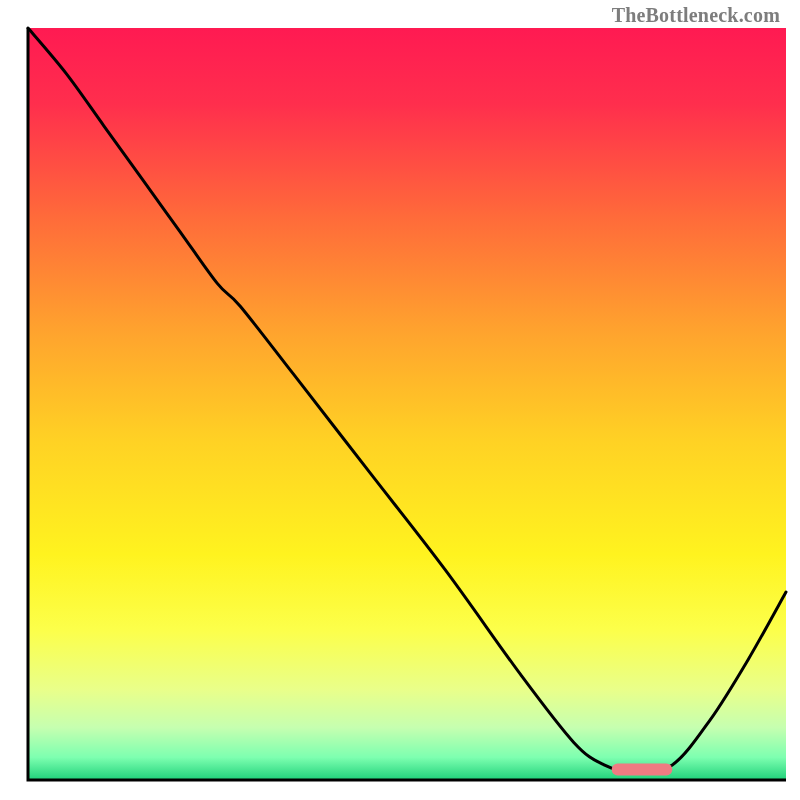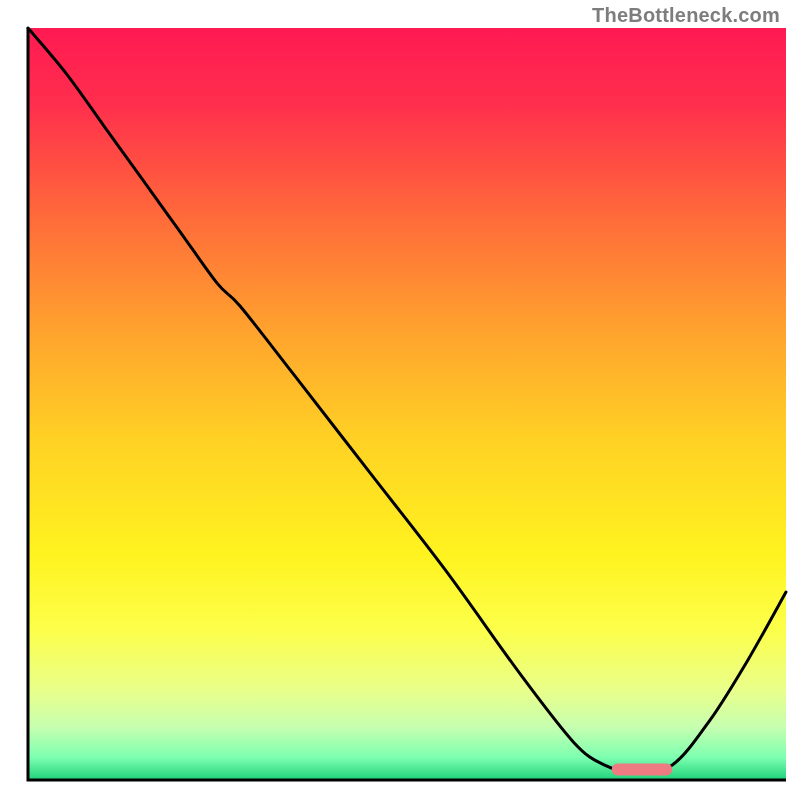--- a/index.html
+++ b/index.html
@@ -8,20 +8,21 @@
     width: 800px;
     height: 800px;
     overflow: hidden;
     background: #ffffff;
     font-family: Arial, Helvetica, sans-serif;
   }
   .wrap {
     width: 800px;
     height: 615px;
     position: relative;
+    font-family: Liberation Serif, serif;
   }
   .attribution {
     position: absolute;
     top: 4px;
     right: 20px;
     font-size: 20px;
     font-weight: 700;
     color: #7d7d7d;
     letter-spacing: 0.2px;
   }

